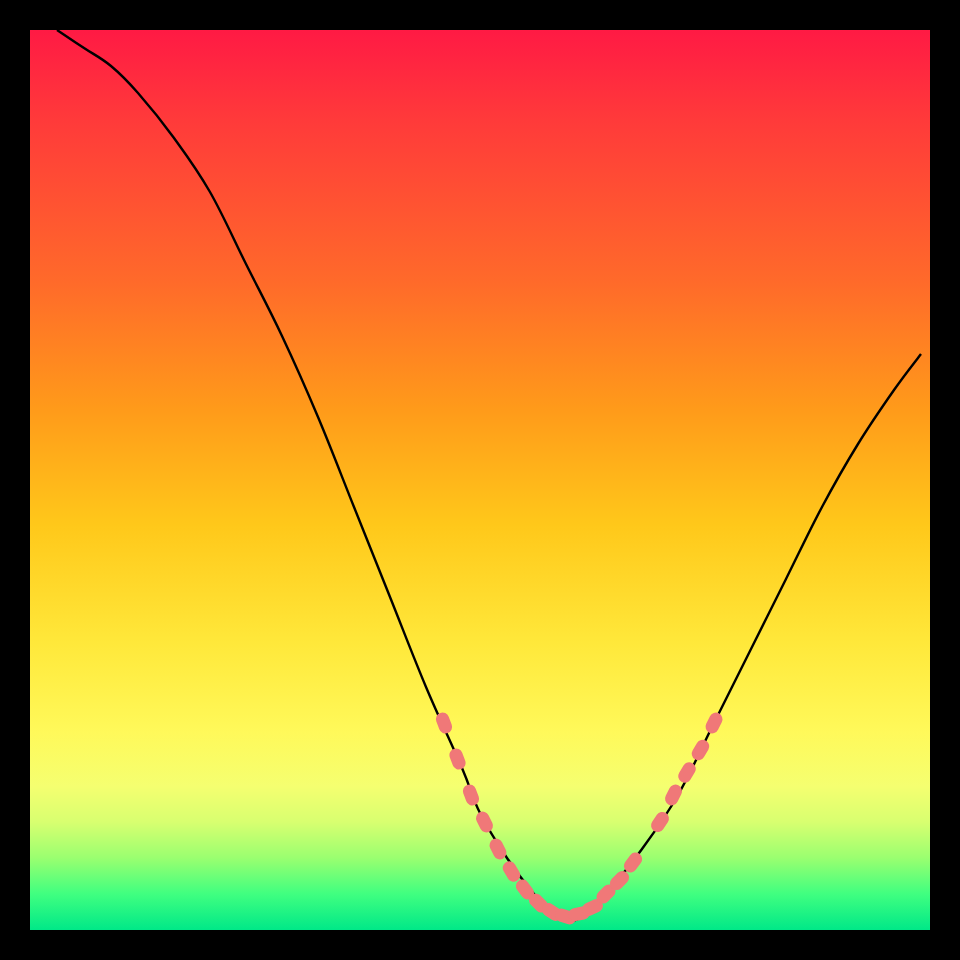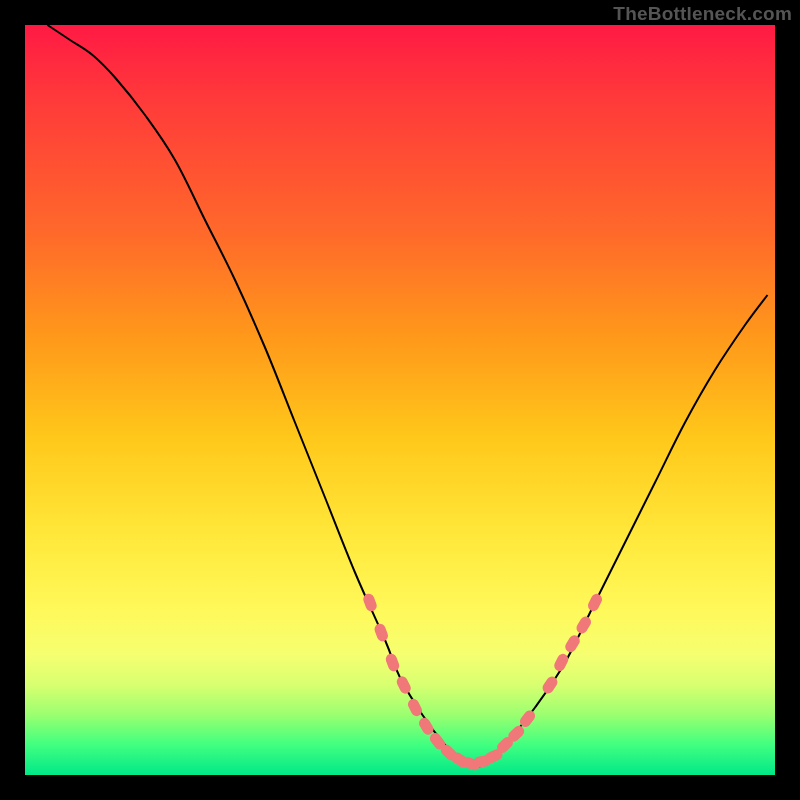--- a/index.html
+++ b/index.html
@@ -87,14 +87,13 @@
           <rect x="-9" y="-5.5" width="18" height="11" rx="5.5" ry="5.5" fill="#f07878" transform="translate(491.25 708.75) rotate(135)"></rect>
           <rect x="-9" y="-5.5" width="18" height="11" rx="5.5" ry="5.5" fill="#f07878" transform="translate(502.50000000000006 693.75) rotate(126.86989764584416)"></rect>
           <rect x="-9" y="-5.5" width="18" height="11" rx="5.5" ry="5.5" fill="#f07878" transform="translate(525 660) rotate(123.69006752597973)"></rect>
           <rect x="-9" y="-5.5" width="18" height="11" rx="5.5" ry="5.5" fill="#f07878" transform="translate(536.25 637.5) rotate(116.56505117707799)"></rect>
           <rect x="-9" y="-5.5" width="18" height="11" rx="5.5" ry="5.5" fill="#f07878" transform="translate(547.5 618.75) rotate(120.96375653207352)"></rect>
           <rect x="-9" y="-5.5" width="18" height="11" rx="5.5" ry="5.5" fill="#f07878" transform="translate(558.75 600) rotate(120.96375653207352)"></rect>
           <rect x="-9" y="-5.5" width="18" height="11" rx="5.5" ry="5.5" fill="#f07878" transform="translate(570 577.5) rotate(116.56505117707799)"></rect>
         </g>
     </svg>
   </div>
-  <div class="watermark">TheBottleneck.com</div>
 </div>
 
 </body></html>

